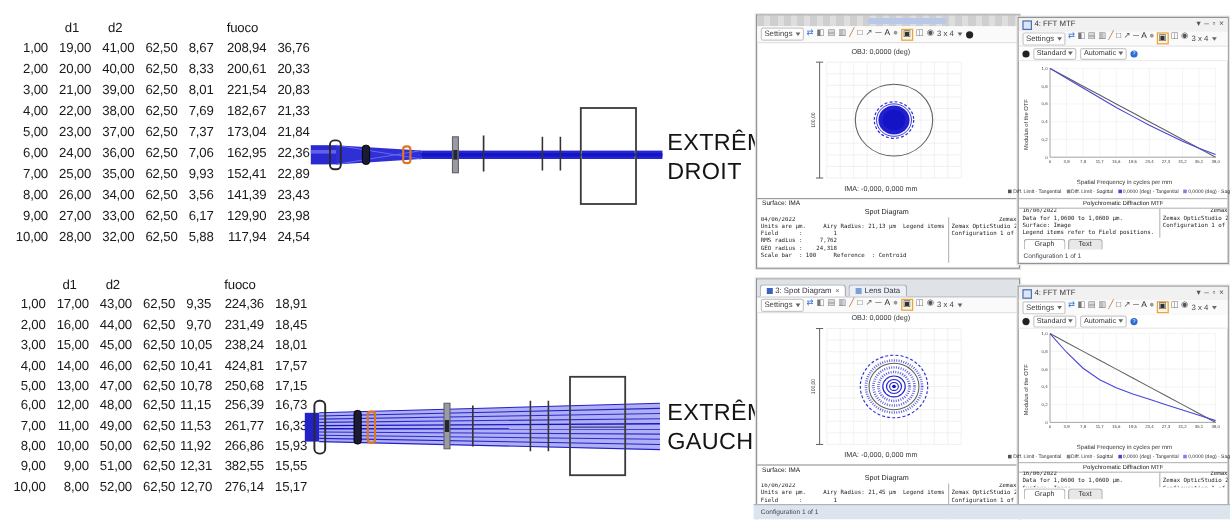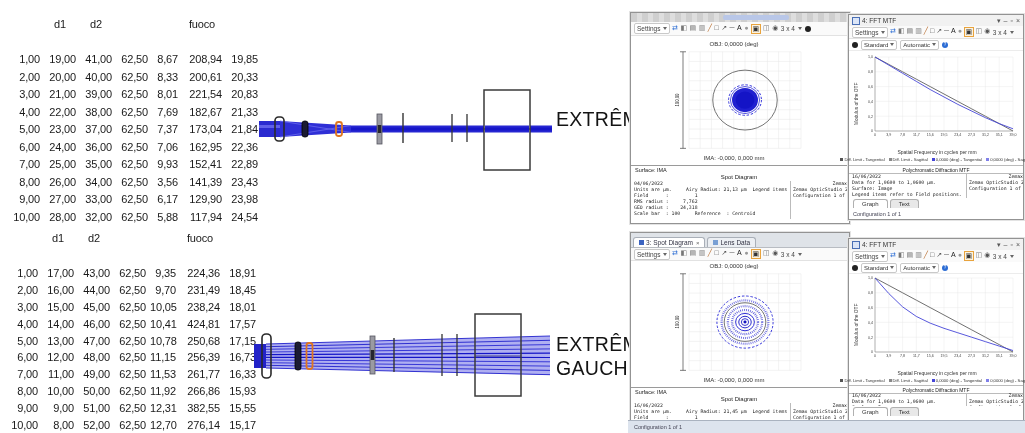--- a/index.html
+++ b/index.html
@@ -7,21 +7,21 @@
           font-family:"Liberation Sans",sans-serif;}
 
   
   .num-table{position:absolute;color:#1a1a1a;font-size:11px;font-weight:400;letter-spacing:-.15px;}
   .thead,.trow{display:grid;grid-template-columns:32px 32px 32px 32px 26px 40px 32px;gap:0 4px;}
   .thead{height:16px;}
   .thead span{text-align:center;}
   .t1 .trow{height:17.5px;}
   .t2 .trow{height:16.9px;}
   .tcell{text-align:right;}
-  .tbody{margin-top:19px;}
+  .tbody{margin-top:0;}
 
   
   .big-label{position:absolute;font-size:19.5px;line-height:24px;color:#141414;letter-spacing:.3px;}
 
   
   .optic{position:absolute;}
 
   
   .win{position:absolute;background:#fff;border:1px solid #939393;box-shadow:0 0 0 1px #e3e3e3;}
   .cropped-titlebar{position:absolute;left:0;top:0;right:0;height:9px;background:
@@ -94,21 +94,21 @@
       <span></span>
     </div>
     <div class="tbody">
         <div class="trow">
           <span class="tcell">1,00</span>
           <span class="tcell">19,00</span>
           <span class="tcell">41,00</span>
           <span class="tcell">62,50</span>
           <span class="tcell">8,67</span>
           <span class="tcell">208,94</span>
-          <span class="tcell">19,85</span>
+          <span class="tcell">36,76</span>
         </div>
         <div class="trow">
           <span class="tcell">2,00</span>
           <span class="tcell">20,00</span>
           <span class="tcell">40,00</span>
           <span class="tcell">62,50</span>
           <span class="tcell">8,33</span>
           <span class="tcell">200,61</span>
           <span class="tcell">20,33</span>
         </div>
@@ -334,20 +334,21 @@
     <rect x="118" y="38" width="5" height="38" fill="#9a9aa2" stroke="#55555f" stroke-width=".8"></rect>
     <rect x="118.7" y="52" width="3.6" height="10" fill="#26262e"></rect>
     <line x1="142" y1="40" x2="142" y2="74" stroke="#333" stroke-width="1.4"></line>
     <line x1="190" y1="36" x2="190" y2="78" stroke="#333" stroke-width="1.3"></line>
     <line x1="205" y1="36" x2="205" y2="78" stroke="#333" stroke-width="1.3"></line>
     <rect x="223" y="16" width="46" height="82" fill="none" stroke="#3a3a3a" stroke-width="1.5"></rect>
   </svg>
 
   <div class="big-label" style="left:556px;top:107px;">
     <div>EXTRÊME</div>
+    <div>DROIT</div>
   </div>
   <div class="big-label" style="left:556px;top:332px;">
     <div>EXTRÊME</div>
     <div>GAUCHE</div>
   </div>
 
   <div class="win" style="left:630px;top:12px;width:218px;height:210px;">
     <div class="cropped-titlebar">
         <span class="ct-blob"></span>
       </div>

